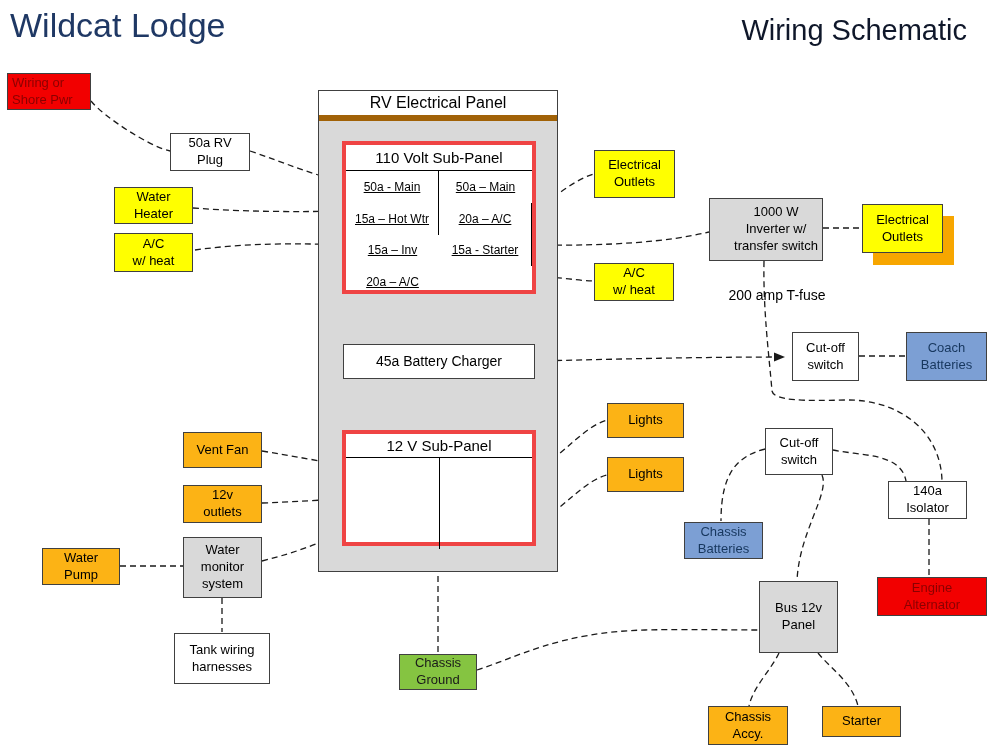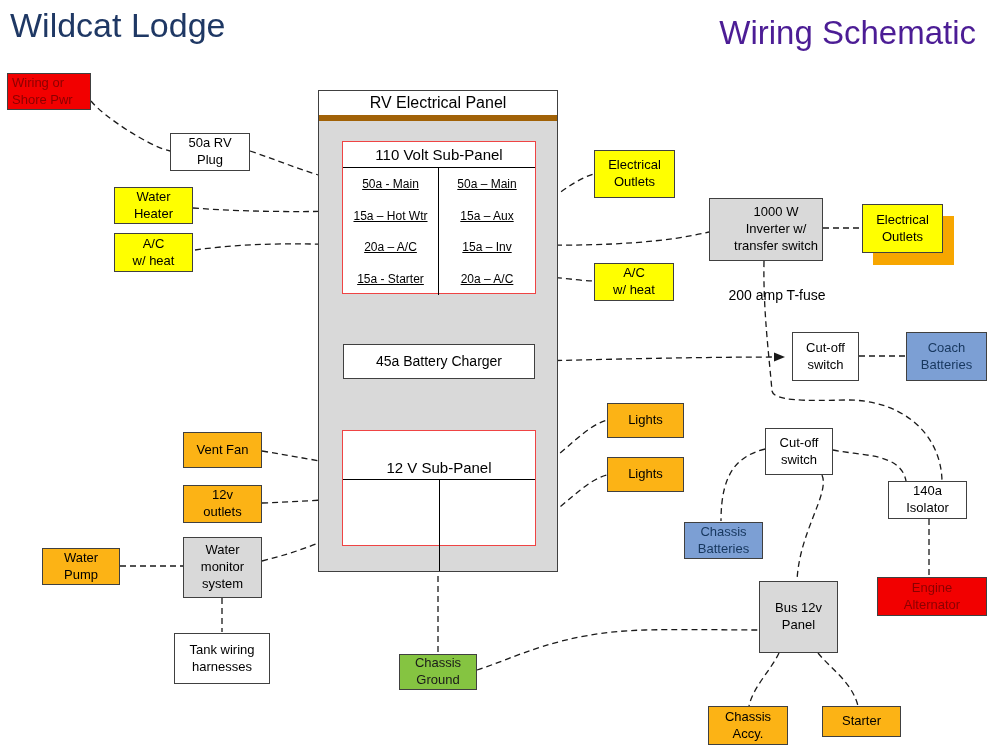--- a/index.html
+++ b/index.html
@@ -1,48 +1,48 @@
 <!DOCTYPE html>
 <html><head>
 <meta charset="utf-8">
 <style>
   html,body{margin:0;padding:0;background:#fff;}
   .stage{position:relative;width:988px;height:745px;background:#fff;overflow:hidden;
          font-family:"Liberation Sans", sans-serif;color:#000;}
   .title-left{position:absolute;left:10px;top:6px;font-size:34px;color:#1F3864;}
-  .title-right{position:absolute;right:12px;top:14px;font-size:33px;color:#4c1d95;}
+  .title-right{position:absolute;right:21px;top:14px;font-size:29px;color:#0f172a;}
   svg.wires{position:absolute;left:0;top:0;z-index:1;}
   .node{position:absolute;box-sizing:border-box;z-index:2;display:flex;align-items:center;
         justify-content:center;text-align:center;white-space:pre-line;font-size:13px;
         line-height:1.3;border:1px solid #404040;background:#fff;}
   .node.white{background:#fff;}
   .node.yellow{background:#FFFF00;}
   .node.orange{background:#FCB315;}
   .node.red{background:#F20000;color:#8B0000;}
   .node.blue{background:#7C9FD4;color:#17375E;}
   .node.green{background:#85C441;color:#1A1A1A;}
   .node.gray{background:#D9D9D9;}
   .node.plain{background:transparent;border:none;font-size:14px;}
   .node.align-left{justify-content:flex-start;text-align:left;padding-left:4px;}
   .shadow{position:absolute;z-index:1;background:#F7A600;}
   
   .rv-panel{position:absolute;left:318px;top:90px;width:240px;height:482px;z-index:2;
             background:#D9D9D9;border:1px solid #404040;box-sizing:border-box;}
   .rv-panel-header{height:24px;background:#fff;border-bottom:6px solid #a16207;
                    display:flex;align-items:center;justify-content:center;font-size:16px;}
-  .sub-panel{position:absolute;box-sizing:border-box;background:#fff;border:1px solid #ef4444;z-index:3;}
+  .sub-panel{position:absolute;box-sizing:border-box;background:#fff;border:4px solid #ef4444;z-index:3;}
   .sub-header{border-bottom:1px solid #000;display:flex;align-items:center;justify-content:center;
               font-size:15px;}
   #sub110{left:342px;top:141px;width:194px;height:153px;}
   #sub110 .sub-header{height:25px;}
   .breaker-grid{display:grid;grid-template-columns:1fr 1fr;height:127px;text-decoration:underline;}
   .breaker-cell{display:flex;align-items:center;justify-content:center;font-size:12px;}
   .breaker-cell.left-col{border-right:1px solid #000;}
   #sub12{left:342px;top:430px;width:194px;height:116px;}
-  #sub12 .sub-header{height:23px;margin-top:25px;}
+  #sub12 .sub-header{height:23px;}
   .sub12-body{position:relative;height:91px;}
   .sub12-divider{position:absolute;left:50%;top:0;width:1px;height:100%;background:#000;}
 </style>
 </head>
 <body>
 
 <div class="stage">
 
   <div class="title-left">Wildcat Lodge</div>
   <div class="title-right">Wiring Schematic</div>
@@ -86,21 +86,20 @@
   <div class="rv-panel">
     <div class="rv-panel-header">RV Electrical Panel</div>
   </div>
 
   <div class="sub-panel" id="sub110">
     <div class="sub-header">110 Volt Sub-Panel</div>
     <div class="breaker-grid">
       <div class="breaker-cell left-col">50a - Main</div>
       <div class="breaker-cell">50a – Main</div>
       <div class="breaker-cell left-col">15a – Hot Wtr</div>
-      <div class="breaker-cell">15a – Aux</div>
       <div class="breaker-cell left-col">20a – A/C</div>
       <div class="breaker-cell">15a – Inv</div>
       <div class="breaker-cell left-col">15a - Starter</div>
       <div class="breaker-cell">20a – A/C</div>
     </div>
   </div>
 
   <div class="node white" style="left:343px;top:344px;width:192px;height:35px;z-index:3;font-size:14px;">45a Battery Charger</div>
 
   <div class="sub-panel" id="sub12">

